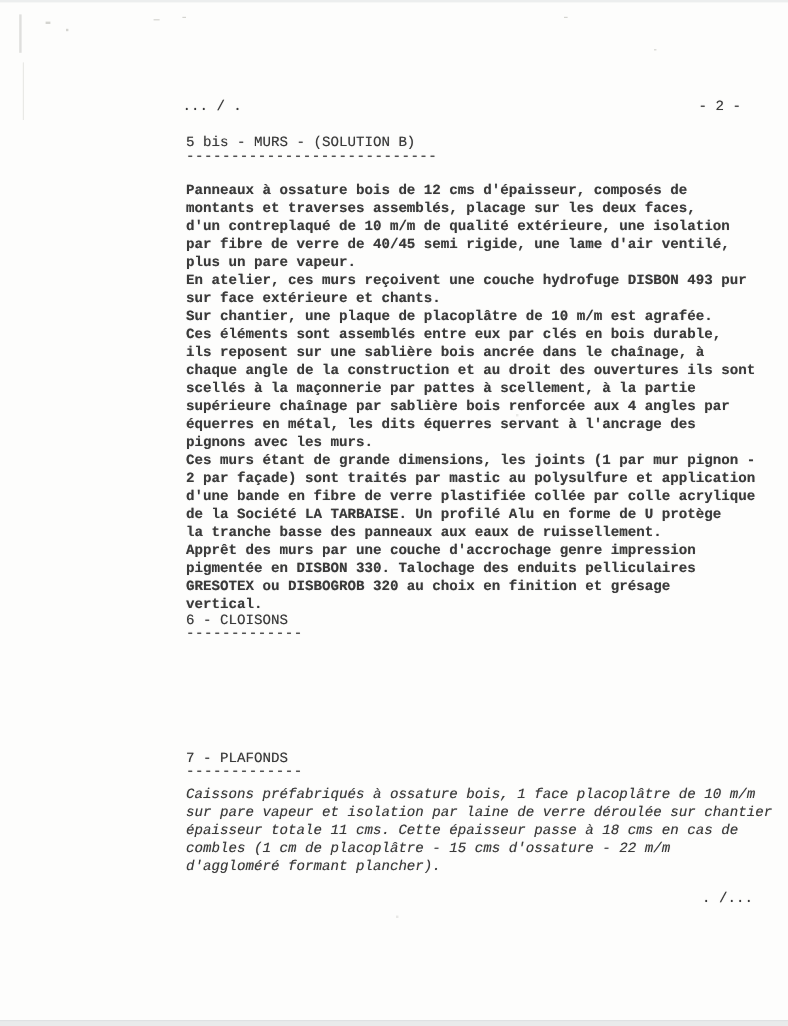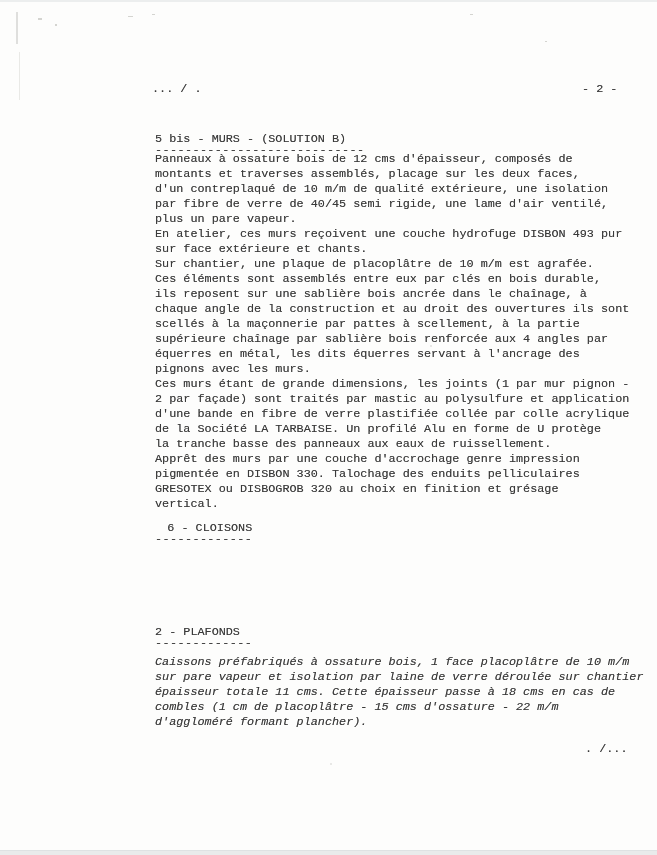--- a/index.html
+++ b/index.html
@@ -94,25 +94,25 @@
   <div class="speck s4"></div>
   <div class="speck s5"></div>
   <div class="speck s6"></div>
   <div class="speck s7"></div>
   <div class="speck s8"></div>
 
   <div class="typed corner-mark-top">... / .</div>
 
   <div class="typed page-number">- 2 -</div>
 
-  <div class="section-heading-block" style="top:132px;">
+  <div class="section-heading-block" style="top:112px;">
     <div class="typed heading-line">5 bis - MURS - (SOLUTION B)</div>
     <div class="typed heading-underline">----------------------------</div>
   </div>
-  <div class="typed section-body" style="top:152px;">Panneaux à ossature bois de 12 cms d'épaisseur, composés de
+  <div class="typed section-body" style="top:152px;font-weight:bold;">Panneaux à ossature bois de 12 cms d'épaisseur, composés de
 montants et traverses assemblés, placage sur les deux faces,
 d'un contreplaqué de 10 m/m de qualité extérieure, une isolation
 par fibre de verre de 40/45 semi rigide, une lame d'air ventilé,
 plus un pare vapeur.
 En atelier, ces murs reçoivent une couche hydrofuge DISBON 493 pur
 sur face extérieure et chants.
 Sur chantier, une plaque de placoplâtre de 10 m/m est agrafée.
 Ces éléments sont assemblés entre eux par clés en bois durable,
 ils reposent sur une sablière bois ancrée dans le chaînage, à
 chaque angle de la construction et au droit des ouvertures ils sont
@@ -123,27 +123,27 @@
 Ces murs étant de grande dimensions, les joints (1 par mur pignon -
 2 par façade) sont traités par mastic au polysulfure et application
 d'une bande en fibre de verre plastifiée collée par colle acrylique
 de la Société LA TARBAISE. Un profilé Alu en forme de U protège
 la tranche basse des panneaux aux eaux de ruissellement.
 Apprêt des murs par une couche d'accrochage genre impression
 pigmentée en DISBON 330. Talochage des enduits pelliculaires
 GRESOTEX ou DISBOGROB 320 au choix en finition et grésage
 vertical.</div>
 
-  <div class="section-heading-block" style="top:521px;text-align:right;">
+  <div class="section-heading-block" style="top:510px;">
     <div class="typed heading-line">6 - CLOISONS</div>
     <div class="typed heading-underline">-------------</div>
   </div>
 
   <div class="section-heading-block" style="top:625px;">
-    <div class="typed heading-line">2 - PLAFONDS</div>
+    <div class="typed heading-line">7 - PLAFONDS</div>
     <div class="typed heading-underline">-------------</div>
   </div>
   <div class="typed section-body" style="top:655px;font-style:italic;">Caissons préfabriqués à ossature bois, 1 face placoplâtre de 10 m/m
 sur pare vapeur et isolation par laine de verre déroulée sur chantier
 épaisseur totale 11 cms. Cette épaisseur passe à 18 cms en cas de
 combles (1 cm de placoplâtre - 15 cms d'ossature - 22 m/m
 d'aggloméré formant plancher).</div>
 
   <div class="typed corner-mark-bottom">. /...</div>
 

